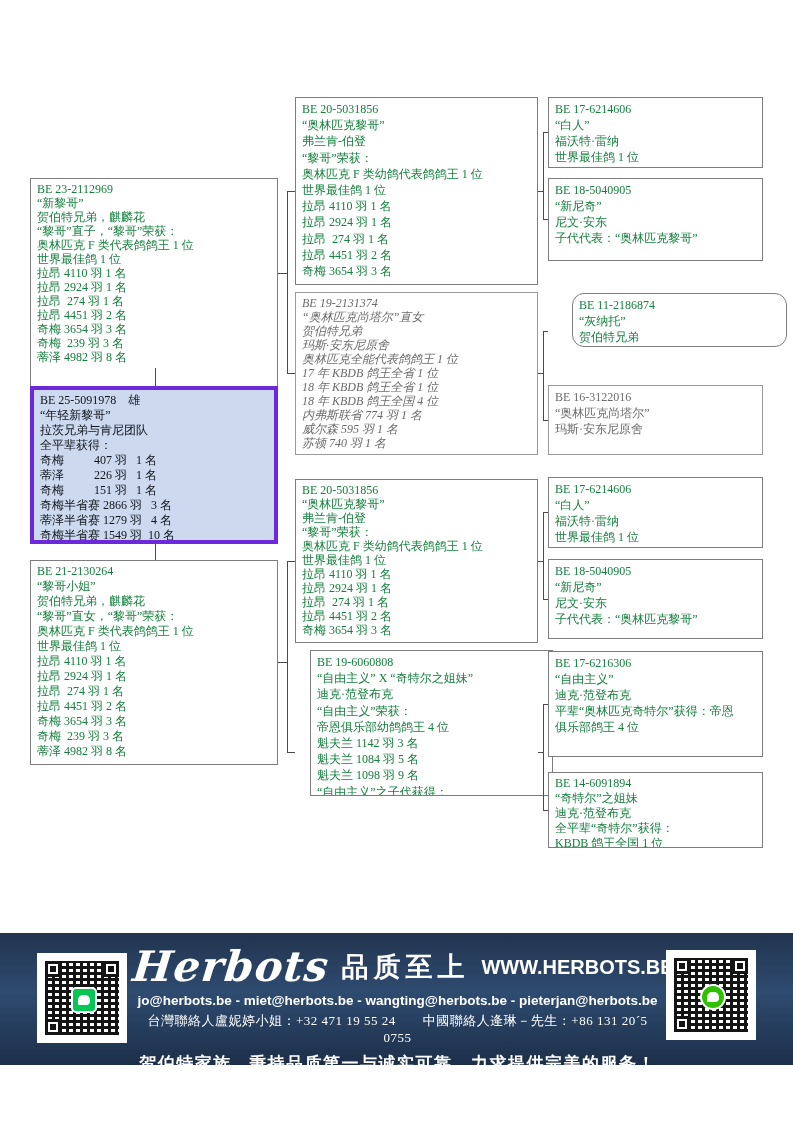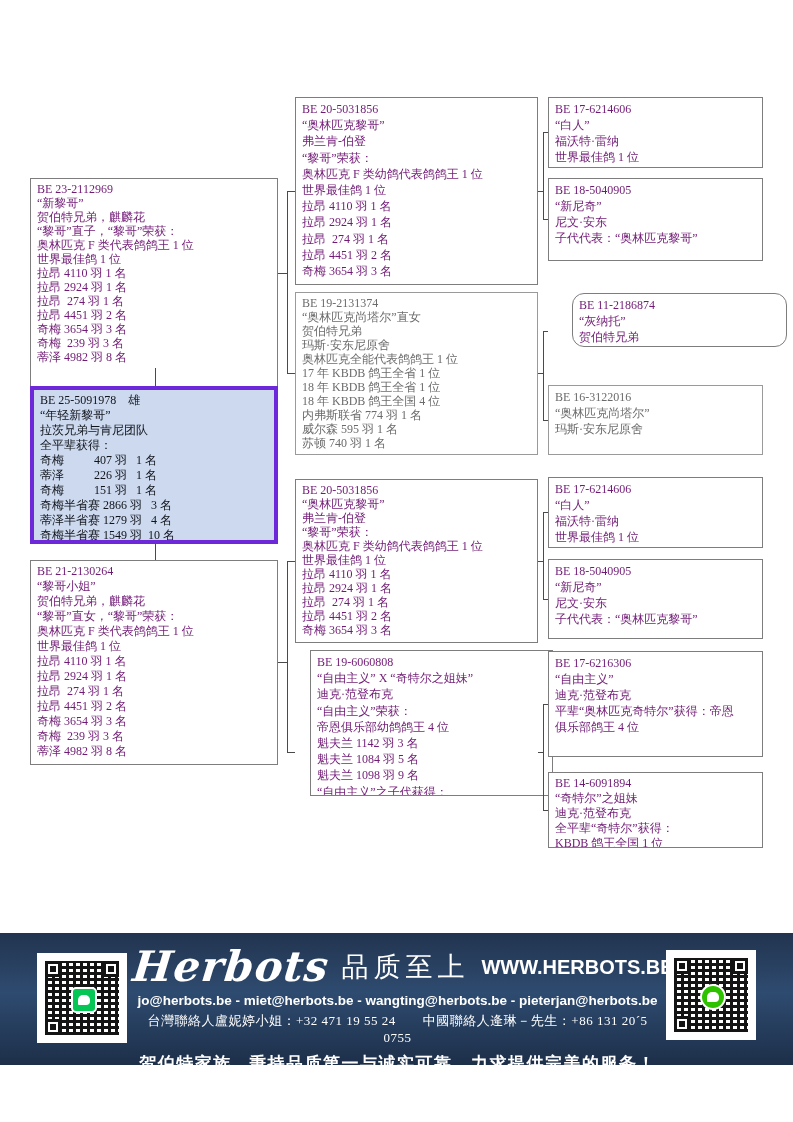--- a/index.html
+++ b/index.html
@@ -3,21 +3,21 @@
 <meta charset="utf-8">
 <style>
   html,body{margin:0;padding:0;background:#ffffff;}
   .page{
     position:relative;width:793px;height:1122px;background:#ffffff;overflow:hidden;
     font-family:"Liberation Serif","DejaVu Serif",serif;
   }
   
   .pbox{
     position:absolute;box-sizing:border-box;background:#ffffff;
-    border:1px solid #7d7d7d;padding:3px 6px;color:#701a75;
+    border:1px solid #7d7d7d;padding:3px 6px;color:#15803d;
     font-size:12px;overflow:hidden;
   }
   .pbox .bl{white-space:pre;}
   .pbox.subject{
     background:#ccd9ee;border:4px solid #6d28d9;color:#10131a;
   }
   .pbox.muted{color:#6b6b6b;border-color:#9a9a9a;}
   
   .seg{position:absolute;background:#4a4a4a;}
   
@@ -44,21 +44,21 @@
     border:2px solid #ffffff;box-sizing:content-box;
     display:flex;align-items:center;justify-content:center;
   }
   .appicon .glyph{width:12px;height:10px;background:#ffffff;border-radius:5px 5px 4px 1px;}
   .fcenter{position:absolute;left:135px;top:10px;width:525px;text-align:center;}
   .brandrow{display:flex;align-items:center;justify-content:center;gap:12px;height:48px;}
   .brand{
     font-family:"DejaVu Serif","Liberation Serif",serif;font-style:italic;font-weight:bold;
     font-size:42px;line-height:44px;letter-spacing:1px;transform:skewX(-6deg);
   }
-  .slogan-cn{font-size:27px;letter-spacing:5px;font-weight:normal;white-space:nowrap;}
+  .slogan-cn{font-size:27px;letter-spacing:5px;font-weight:bold;white-space:nowrap;}
   .website{font-family:"Liberation Sans","DejaVu Sans",sans-serif;font-weight:bold;font-size:20px;white-space:nowrap;}
   .emails{font-family:"Liberation Sans","DejaVu Sans",sans-serif;font-weight:bold;font-size:13.5px;margin-top:2px;}
   .contacts{font-size:13px;margin-top:4px;letter-spacing:0.5px;}
   .tagline{font-size:17px;font-weight:bold;margin-top:6px;letter-spacing:1.5px;white-space:nowrap;}
   .feather{width:44px;height:22px;}
 </style>
 </head>
 <body>
 
 <div class="page">
@@ -111,21 +111,21 @@
       <div class="bl">弗兰肯-伯登</div>
       <div class="bl">“黎哥”荣获：</div>
       <div class="bl">奥林匹克 F 类幼鸽代表鸽鸽王 1 位</div>
       <div class="bl">世界最佳鸽 1 位</div>
       <div class="bl">拉昂 4110 羽 1 名</div>
       <div class="bl">拉昂 2924 羽 1 名</div>
       <div class="bl">拉昂  274 羽 1 名</div>
       <div class="bl">拉昂 4451 羽 2 名</div>
       <div class="bl">奇梅 3654 羽 3 名</div>
     </div>
-  <div class="pbox muted" style="left: 295px; top: 292px; width: 243px; height: 163px; line-height: 14px;">
+  <div class="pbox muted" style="left: 295px; top: 292px; width: 243px; height: 163px; line-height: 14px; font-style: italic;">
       <div class="bl">BE 19-2131374</div>
       <div class="bl">“奥林匹克尚塔尔”直女</div>
       <div class="bl">贺伯特兄弟</div>
       <div class="bl">玛斯·安东尼原舍</div>
       <div class="bl">奥林匹克全能代表鸽鸽王 1 位</div>
       <div class="bl">17 年 KBDB 鸽王全省 1 位</div>
       <div class="bl">18 年 KBDB 鸽王全省 1 位</div>
       <div class="bl">18 年 KBDB 鸽王全国 4 位</div>
       <div class="bl">内弗斯联省 774 羽 1 名</div>
       <div class="bl">威尔森 595 羽 1 名</div>

